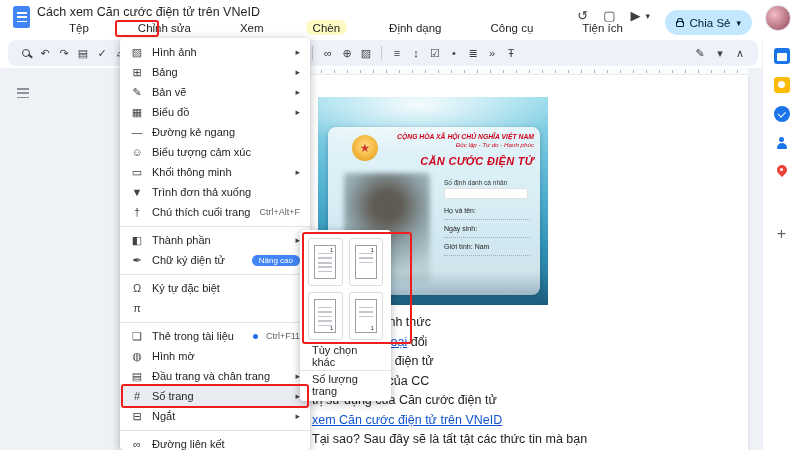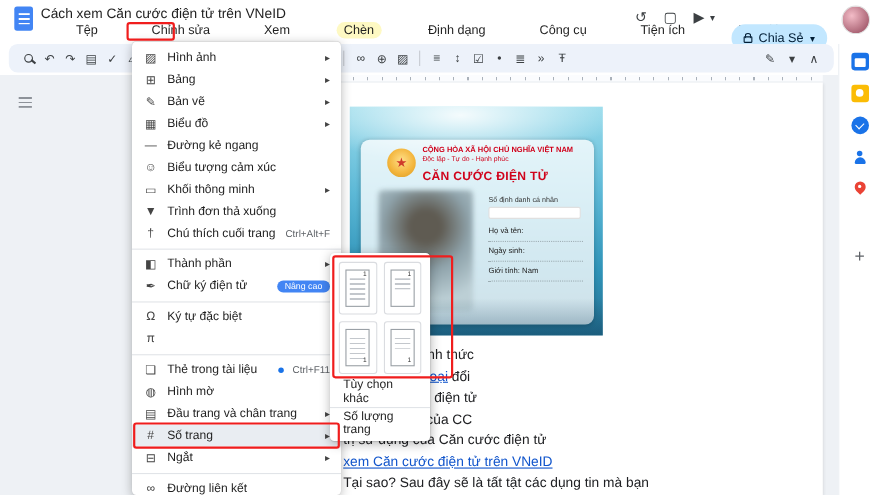--- a/index.html
+++ b/index.html
@@ -12,21 +12,21 @@
   .docs-icon { position:absolute; left:13px; top:6px; width:17px; height:22px; background:#4285f4; border-radius:2.5px; }
   .docs-icon::after { content:''; position:absolute; left:3.5px; top:6px; width:10px; height:10px;
       background:repeating-linear-gradient(#fff 0 1.6px, transparent 1.6px 4.4px); }
   .doc-title { position:absolute; left:37px; top:5px; font-size:12.5px; color:#1f1f1f; white-space:nowrap; }
   .menubar { position:absolute; left:27px; top:20px; display:flex; font-size:11.5px; color:#1f1f1f; }
   .menubar .mi { padding:1.5px 7px; border-radius:9px; white-space:nowrap;margin-left:35px; }
   .menubar .mi.active { background:#fef9c3; }
   .header-actions { position:absolute; top:8px; right:150px; display:flex; gap:15px; align-items:center; color:#3c4043; font-size:13px; }
   .header-actions .ha { line-height:16px; }
   .header-actions .ha.small { font-size:9px; margin-left:-10px; }
-  .share { position:absolute; right:48px; top:22px; height:25px; border-radius:13px; background:#c2e7ff; display:flex; align-items:center; gap:6px; padding:0 11px; font-size:11.5px; color:#001d35; }
+  .share { position:absolute; right:48px; top:10px; height:25px; border-radius:13px; background:#c2e7ff; display:flex; align-items:center; gap:6px; padding:0 11px; font-size:11.5px; color:#001d35; }
   .lock-icon { width:8px; height:6px; border:1.2px solid #001d35; border-radius:1px; position:relative; margin-top:3px; }
   .lock-icon::before { content:''; position:absolute; top:-4px; left:0.8px; width:4px; height:4px; border:1.2px solid #001d35; border-bottom:none; border-radius:3px 3px 0 0; }
   .share-caret { font-size:9px; }
   .avatar { position:absolute; right:9px; top:5px; width:26px; height:26px; border-radius:50%;
       background:radial-gradient(circle at 35% 35%, #f3bcc7, #a96273 75%); border:1px solid #e0e0e0; }
 
   
   .toolbar { position:absolute; left:8px; top:40px; width:750px; height:26px; background:#edf2fa; border-radius:8px; display:flex; align-items:center; padding:0 10px; }
   .tb-items { display:flex; align-items:center; gap:3px; }
   .toolbar-right { margin-left:auto; display:flex; align-items:center; gap:4px; }
@@ -53,21 +53,21 @@
   .doc-image { position:absolute; left:88px; top:22px; width:230px; height:208px; overflow:hidden;
       background:linear-gradient(180deg, #9adcec 0%, #5cb8d6 38%, #2f93b8 72%, #256f90 100%); }
   .doc-image::before { content:''; position:absolute; left:-30px; top:-35px; width:290px; height:95px;
       background:radial-gradient(ellipse at 45% 45%, rgba(255,255,255,.9), rgba(255,255,255,0) 62%); }
   .doc-image::after { content:''; position:absolute; left:0; right:0; bottom:0; height:34px;
       background:linear-gradient(rgba(10,60,90,0), rgba(10,60,90,.35)); }
   .id-card { position:absolute; left:10px; top:30px; width:212px; height:168px; background:rgba(255,255,255,.78); border-radius:8px; box-shadow:0 1px 4px rgba(0,0,0,.22); }
   .emblem { position:absolute; left:24px; top:8px; width:26px; height:26px; border-radius:50%;
       background:radial-gradient(circle at 50% 42%, #ffe08a 0%, #f3b53c 58%, #d7991f 100%);
       display:flex; align-items:center; justify-content:center; color:#cf3a2a; font-size:12px; }
-  .card-header { position:absolute; left:56px; top:6px; width:150px; text-align:left; color:#d0021b; }
+  .card-header { position:absolute; left:56px; top:6px; width:150px; text-align:right; color:#d0021b;font-style:italic; }
   .country { font-size:6.8px; font-weight:bold; white-space:nowrap; }
   .motto { font-size:6.2px; margin-top:1px; }
   .card-title { font-size:11px; font-weight:bold; margin-top:7px; letter-spacing:.3px; }
   .photo { position:absolute; left:16px; top:46px; width:86px; height:110px; border-radius:4px;
       background:radial-gradient(circle at 50% 30%, #5f5b52 0 16%, #8fa3ab 45%, #bccfd5 78%); filter:blur(2.5px); }
   .id-label { position:absolute; left:116px; top:52px; font-size:6.5px; color:#333; }
   .id-box { position:absolute; left:116px; top:61px; width:84px; height:11px; background:#fff; border:1px solid #e0e0e0; border-radius:2px; }
   .field { position:absolute; left:116px; width:86px; font-size:7px; color:#222; border-bottom:1px dotted rgba(0,0,0,.25); padding-bottom:5px; white-space:nowrap; }
 
   
@@ -220,21 +220,21 @@
           <div class="field" style="top: 116px;">Giới tính: Nam</div>
         </div>
     </div>
     <div class="doc-text" id="doc-text">
         <div class="line"><span>điện tử đã chính thức</span></div>
         <div class="line"><span>ID trên </span><span class="link">điện thoại</span><span> đổi</span></div>
         <div class="line"><span>bản định danh điện tử</span></div>
         <div class="line"><span>là gì? Lợi ích của CC</span></div>
         <div class="line"><span>trị sử dụng của Căn cước điện tử</span></div>
         <div class="line"><span class="link">xem Căn cước điện tử trên VNeID</span></div>
-        <div class="line"><span>Tại sao? Sau đây sẽ là tất tật các dụng tin mà bạn</span></div>
+        <div class="line"><span>Tại sao? Sau đây sẽ là tất tật các thức tin mà bạn</span></div>
       </div>
   </div>
 
   <div class="side-panel">
     <div class="side-icons" id="side-icons">
         <div class="sp-icon calendar"></div>
         <div class="sp-icon keep"></div>
         <div class="sp-icon tasks"></div>
         <div class="sp-icon contacts"></div>
         <div class="sp-icon maps"></div>

